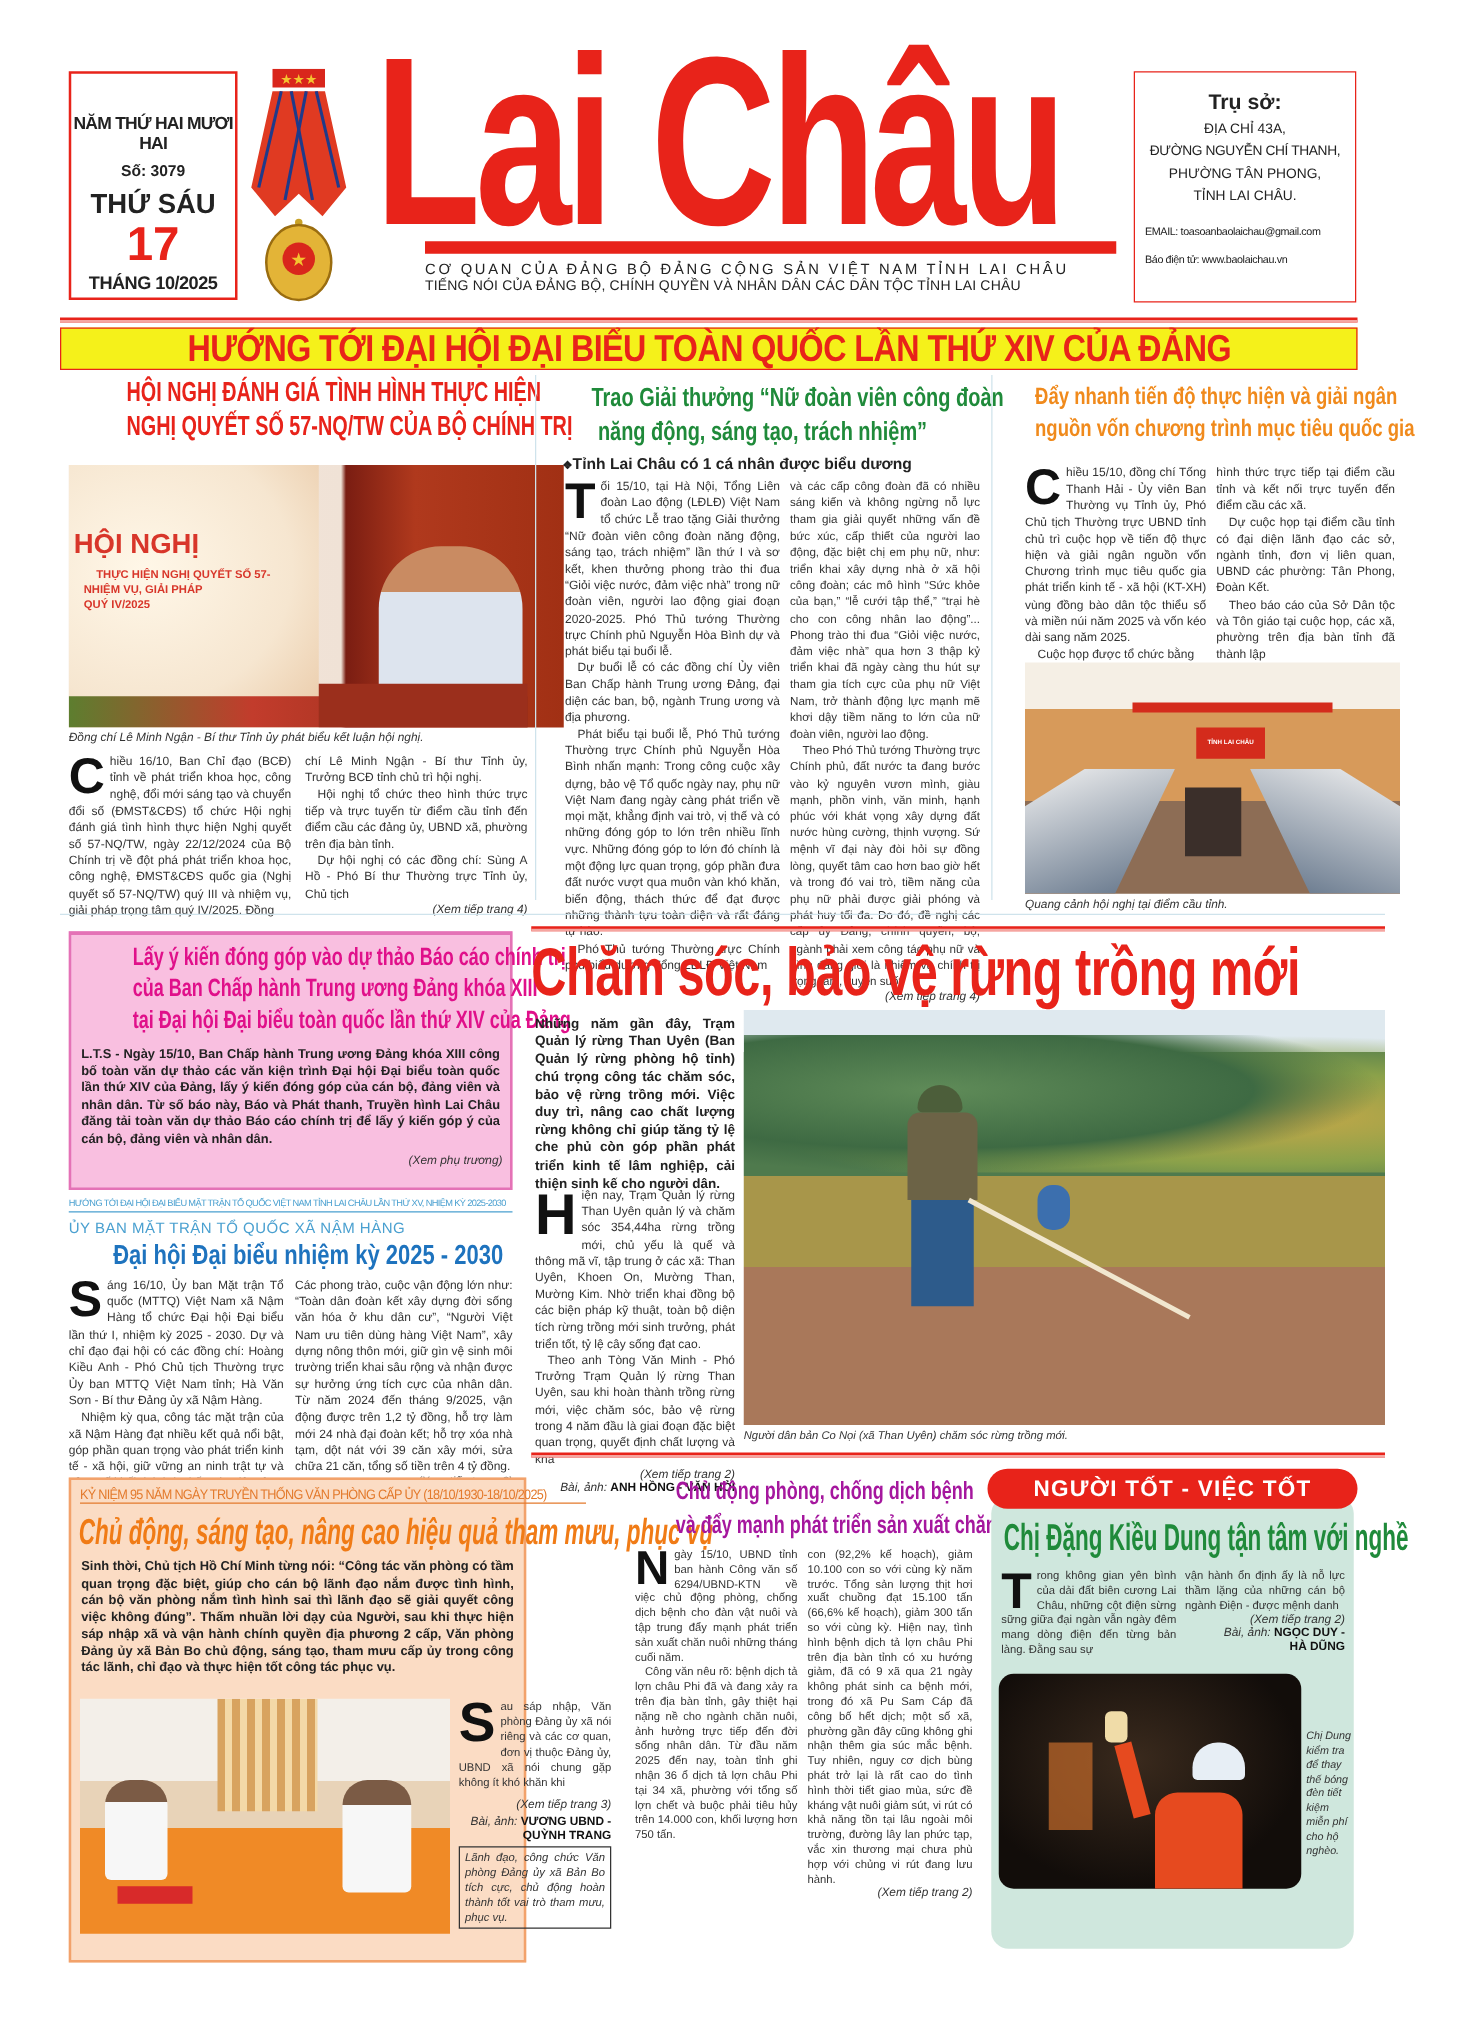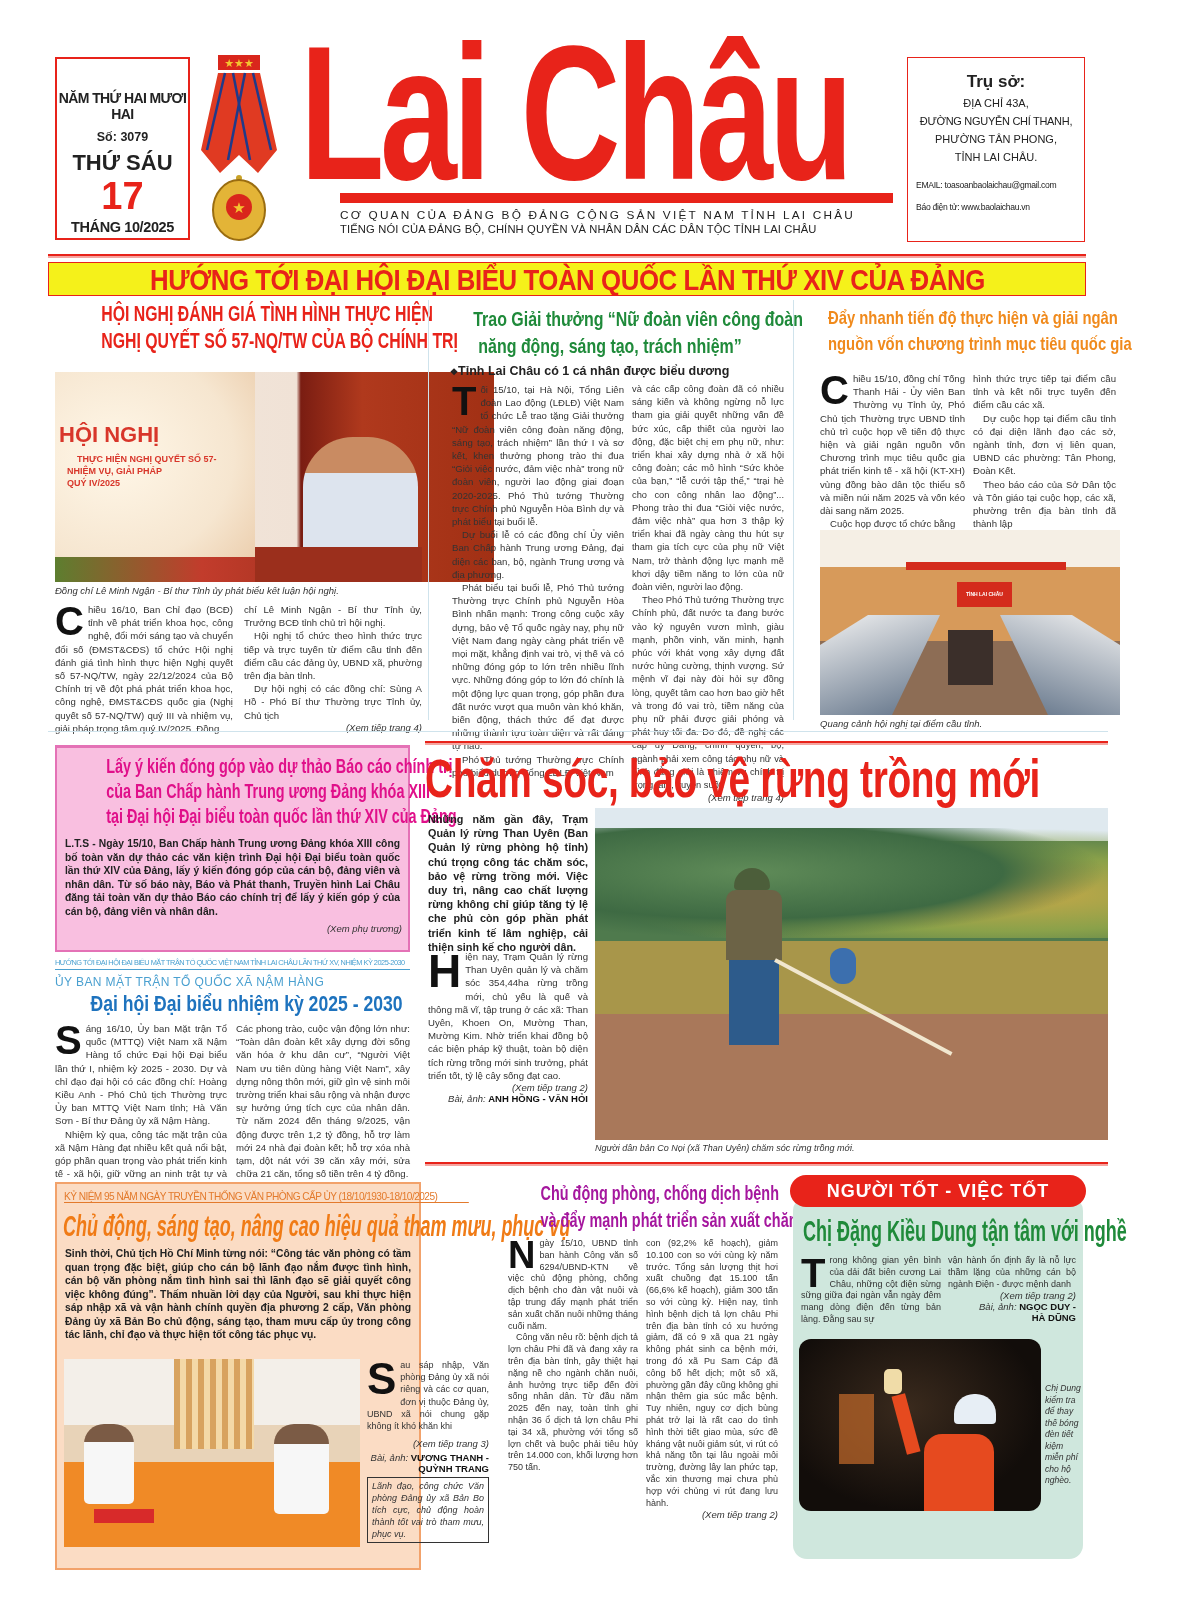--- a/index.html
+++ b/index.html
@@ -63,21 +63,21 @@
 <div class="abs redline" style="left:48px;top:254px;width:1038px;"></div>
 <div class="abs" style="left:48px;top:262px;width:1038px;height:34px;background:#f5f11a;border:1px solid #e8231a;text-align:center;">
   <div style="display:inline-block;font-size:30px;line-height:33px;font-weight:bold;color:#e8231a;transform:scaleX(0.86);letter-spacing:-0.5px;white-space:nowrap;transform-origin:center top;">HƯỚNG TỚI ĐẠI HỘI ĐẠI BIỂU TOÀN QUỐC LẦN THỨ XIV CỦA ĐẢNG</div>
 </div>
 
 <div>
   <div class="abs" style="left:48px;top:300px;width:380px;text-align:center;color:#e8231a;font-weight:bold;">
     <div style="font-size:22px;line-height:27px;transform:scaleX(0.72);white-space:nowrap;transform-origin:center;">HỘI NGHỊ ĐÁNH GIÁ TÌNH HÌNH THỰC HIỆN</div>
     <div style="font-size:22px;line-height:27px;transform:scaleX(0.72);white-space:nowrap;transform-origin:center;">NGHỊ QUYẾT SỐ 57-NQ/TW CỦA BỘ CHÍNH TRỊ</div>
   </div>
-  <div class="abs photo" style="left:55px;top:372px;width:439px;height:210px;background:linear-gradient(90deg,#f3e8dc 0%,#f0e2d6 55%,#7a1d12 56%,#b0391d 70%,#a13014 100%);">
+  <div class="abs photo" style="left:55px;top:372px;width:396px;height:210px;background:linear-gradient(90deg,#f3e8dc 0%,#f0e2d6 55%,#7a1d12 56%,#b0391d 70%,#a13014 100%);">
     <div style="position:absolute;left:0;top:0;width:200px;height:210px;background:radial-gradient(ellipse at 30% 40%,#fff7e8 0%,#f6e6d0 60%,#e9c8a5 100%);"></div>
     <div style="position:absolute;left:4px;top:50px;color:#d8362a;font-weight:bold;">
       <div style="font-size:22px;">HỘI NGHỊ</div>
       <div style="font-size:9px;margin-top:6px;margin-left:18px;">THỰC HIỆN NGHỊ QUYẾT SỐ 57-</div>
       <div style="font-size:9px;margin-top:2px;margin-left:8px;">NHIỆM VỤ, GIẢI PHÁP</div>
       <div style="font-size:9px;margin-top:2px;margin-left:8px;">QUÝ IV/2025</div>
     </div>
     <div style="position:absolute;left:0;top:185px;width:367px;height:25px;background:linear-gradient(90deg,#5d7e2f,#c23c2c 40%,#8c2a14 100%);"></div>
     <div style="position:absolute;left:248px;top:65px;width:115px;height:140px;border-radius:50px 50px 10px 10px;background:linear-gradient(#c98b62 0 26%,#dde4ee 26% 100%);"></div>
     <div style="position:absolute;left:200px;top:175px;width:167px;height:35px;background:#9b2f1c;"></div>
@@ -169,20 +169,21 @@
     <div class="more">(Xem tiếp trang 3)</div>
   </div>
 </div>
 
 <div>
   <div class="abs redline" style="left:425px;top:741px;width:683px;"></div>
   <div class="abs" style="left:425px;top:748px;width:900px;font-size:54px;line-height:60px;font-weight:bold;color:#e8231a;transform:scaleX(0.72);transform-origin:left top;white-space:nowrap;letter-spacing:-0.5px;">Chăm sóc, bảo vệ rừng trồng mới</div>
   <div class="abs" style="left:428px;top:812px;width:160px;font-size:10.8px;line-height:14.2px;font-weight:bold;color:#222;text-align:justify;">Những năm gần đây, Trạm Quản lý rừng Than Uyên (Ban Quản lý rừng phòng hộ tỉnh) chú trọng công tác chăm sóc, bảo vệ rừng trồng mới. Việc duy trì, nâng cao chất lượng rừng không chỉ giúp tăng tỷ lệ che phủ còn góp phần phát triển kinh tế lâm nghiệp, cải thiện sinh kế cho người dân.</div>
   <div class="abs" style="left:428px;top:950px;width:160px;">
     <p class="body"><span class="drop" style="font-size:46px;line-height:38px;">H</span><span>iện nay, Trạm Quản lý rừng Than Uyên quản lý và chăm sóc 354,44ha rừng trồng mới, chủ yếu là quế và thông mã vĩ, tập trung ở các xã: Than Uyên, Khoen On, Mường Than, Mường Kim. Nhờ triển khai đồng bộ các biện pháp kỹ thuật, toàn bộ diện tích rừng trồng mới sinh trưởng, phát triển tốt, tỷ lệ cây sống đạt cao.</span></p>
+    <p class="body">Theo anh Tòng Văn Minh - Phó Trưởng Trạm Quản lý rừng Than Uyên, sau khi hoàn thành trồng rừng mới, việc chăm sóc, bảo vệ rừng trong 4 năm đầu là giai đoạn đặc biệt quan trọng, quyết định chất lượng và khả</p>
     <div class="more">(Xem tiếp trang 2)</div>
     <div class="byline"><i>Bài, ảnh:</i> <b>ANH HỒNG - VĂN HỎI</b></div>
   </div>
   <div class="abs photo" style="left:595px;top:808px;width:513px;height:332px;background:linear-gradient(#dfe9ef 0 10%,#4f7a4d 10% 40%,#a8964a 40% 62%,#a9785a 62% 100%);">
     <div style="position:absolute;left:0;top:20px;width:513px;height:110px;background:radial-gradient(ellipse at 30% 40%,#5f8b58 0%,#3e6a43 50%,transparent 70%),radial-gradient(ellipse at 80% 60%,#c9a848 0%,#8aa14a 40%,transparent 70%);"></div>
     <div style="position:absolute;left:125px;top:60px;width:70px;height:180px;">
       <div style="width:36px;height:22px;margin-left:14px;border-radius:18px 18px 4px 4px;background:#4c5e3a;"></div>
       <div style="width:56px;height:70px;margin-left:6px;background:#6c6346;border-radius:10px 10px 0 0;"></div>
       <div style="width:50px;height:85px;margin-left:9px;background:#2d5b8b;"></div>
     </div>
@@ -200,21 +201,21 @@
   <p style="margin:4px 8px 0 8px;font-size:10.3px;line-height:13.5px;font-weight:bold;text-align:justify;color:#222;">Sinh thời, Chủ tịch Hồ Chí Minh từng nói: “Công tác văn phòng có tầm quan trọng đặc biệt, giúp cho cán bộ lãnh đạo nắm được tình hình, cán bộ văn phòng nắm tình hình sai thì lãnh đạo sẽ giải quyết công việc không đúng”. Thấm nhuần lời dạy của Người, sau khi thực hiện sáp nhập xã và vận hành chính quyền địa phương 2 cấp, Văn phòng Đảng ủy xã Bản Bo chủ động, sáng tạo, tham mưu cấp ủy trong công tác lãnh, chỉ đạo và thực hiện tốt công tác phục vụ.</p>
   <div class="photo" style="position:absolute;left:7px;top:175px;width:296px;height:188px;background:linear-gradient(#f3efe9 0 35%,#e8d3b8 35% 55%,#f08a26 55% 100%);">
     <div style="position:absolute;left:110px;top:0;width:80px;height:90px;background:repeating-linear-gradient(90deg,#d8a35f 0 6px,#f4d9a7 6px 12px);"></div>
     <div style="position:absolute;left:20px;top:65px;width:50px;height:80px;border-radius:20px 20px 5px 5px;background:linear-gradient(#7b5b45 0 22%,#f7f7f7 22% 100%);"></div>
     <div style="position:absolute;left:210px;top:65px;width:55px;height:90px;border-radius:20px 20px 5px 5px;background:linear-gradient(#7b5b45 0 22%,#f7f7f7 22% 100%);"></div>
     <div style="position:absolute;left:30px;top:150px;width:60px;height:14px;background:#d82a2a;"></div>
   </div>
   <div style="position:absolute;left:310px;top:175px;width:122px;">
     <p class="body" style="font-size:9px;line-height:12.2px;"><span class="drop" style="font-size:44px;line-height:36px;">S</span><span>au sáp nhập, Văn phòng Đảng ủy xã nói riêng và các cơ quan, đơn vị thuộc Đảng ủy, UBND xã nói chung gặp không ít khó khăn khi</span></p>
     <div class="more" style="margin-top:6px;">(Xem tiếp trang 3)</div>
-    <div class="byline" style="margin-top:3px;"><i>Bài, ảnh:</i> <b>VƯƠNG THANH -</b></div>
+    <div class="byline" style="margin-top:3px;"><i>Bài, ảnh:</i> <b>VƯƠNG UBND -</b></div>
     <div class="byline"><b style="font-weight:bold;color:#111;">QUỲNH TRANG</b></div>
     <div class="cap" style="margin-top:3px;border:1.5px solid #333;padding:2px 4px;font-size:9px;line-height:12px;text-align:justify;">Lãnh đạo, công chức Văn phòng Đảng ủy xã Bản Bo tích cực, chủ động hoàn thành tốt vai trò tham mưu, phục vụ.</div>
   </div>
 </div>
 
 <div>
   <div class="abs" style="left:500px;top:1180px;width:290px;text-align:center;color:#a5179e;font-weight:bold;">
     <div style="font-size:20px;line-height:27px;transform:scaleX(0.72);white-space:nowrap;transform-origin:center;">Chủ động phòng, chống dịch bệnh</div>
     <div style="font-size:20px;line-height:27px;transform:scaleX(0.72);white-space:nowrap;transform-origin:center;">và đẩy mạnh phát triển sản xuất chăn nuôi</div>
   </div>

